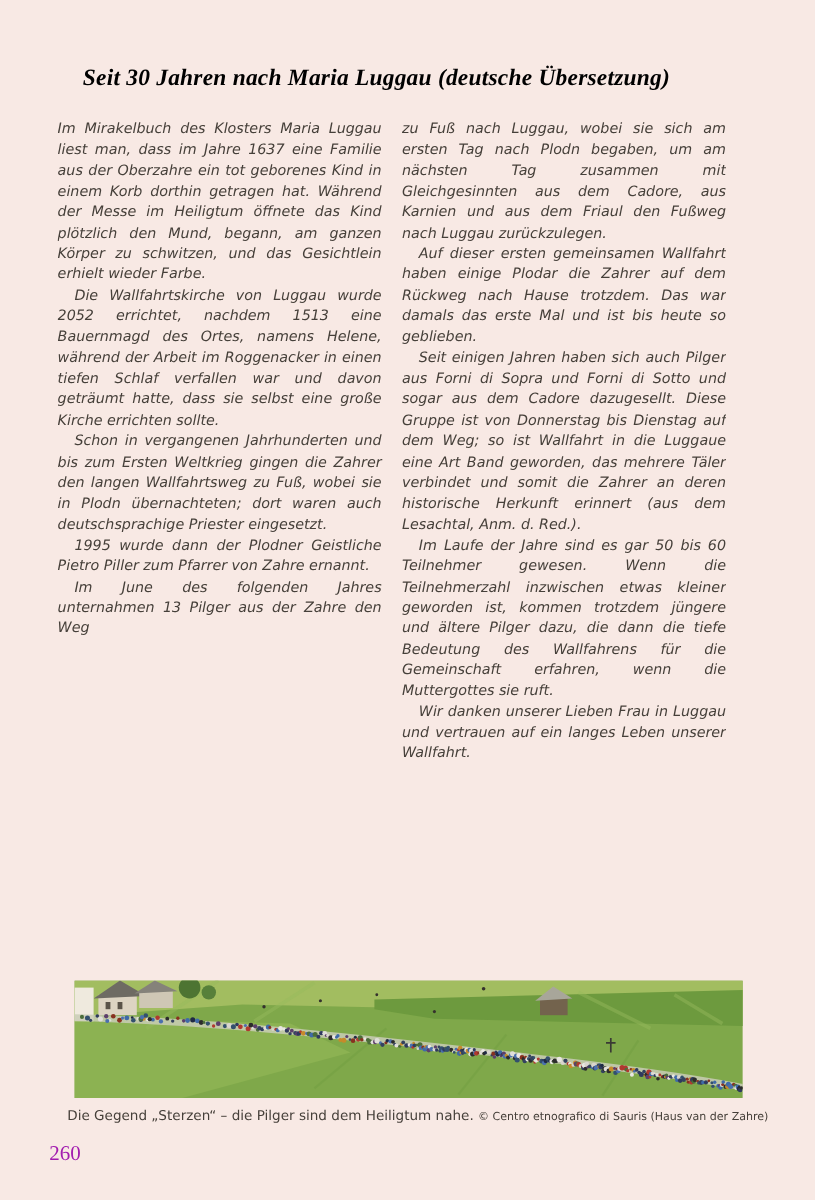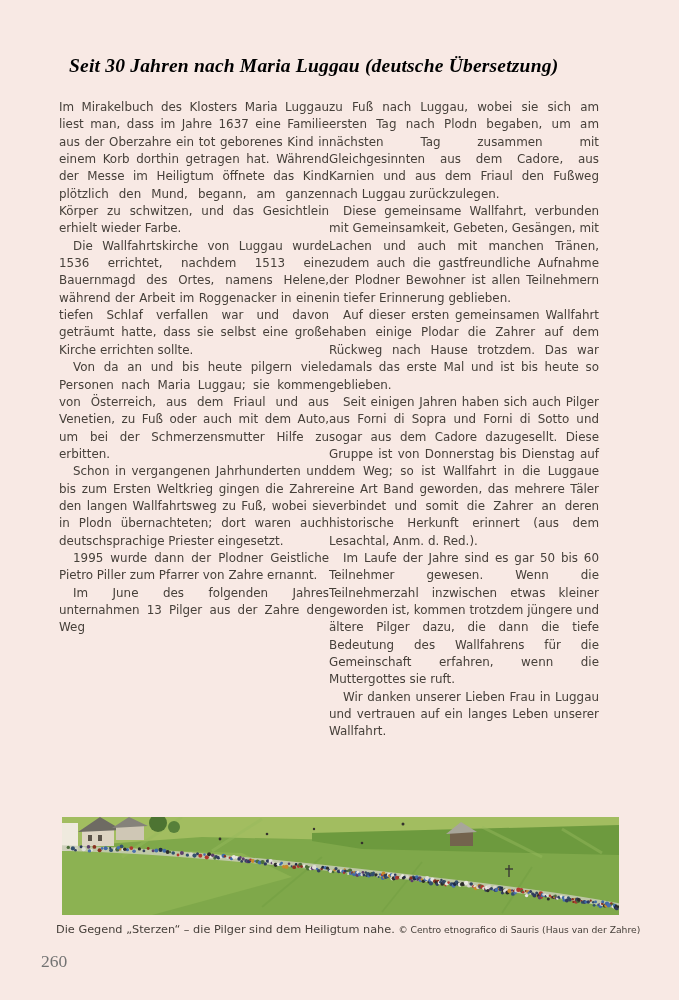--- a/index.html
+++ b/index.html
@@ -10,62 +10,60 @@
     color:#46403a;
   }
   .title{
     position:absolute;left:69px;top:55px;margin:0;
     font-family:"Liberation Serif",serif;
     font-style:italic;font-weight:bold;
     font-size:19.5px;letter-spacing:.2px;
     color:#000000;white-space:nowrap;
   }
   .columns{
-    position:absolute;left:59px;top:99px;width:557px;height:714px;
-    display:flex;overflow:hidden;
+    position:absolute;left:48px;top:99px;width:557px;height:714px;
+    display:flex;gap:17px;overflow:hidden;font-style:italic;
   }
   .col{
     width:270px;flex:0 0 270px;
     font-size:11.9px;line-height:17.35px;
     text-align:justify;
     hyphens:auto;-webkit-hyphens:auto;
   }
   .col p{margin:0;text-indent:14px;}
   .col p:first-child{text-indent:0;}
   .photo{
     position:absolute;left:62px;top:817px;width:557px;height:98px;display:block;
   }
   .caption{
     position:absolute;left:56px;top:923px;width:560px;
     font-size:11.3px;color:#46403a;white-space:nowrap;
   }
   .caption .credit{font-size:9.2px;}
   .pageno{
     position:absolute;left:41px;top:951px;
     font-family:"Liberation Serif",serif;
-    font-size:17.5px;color:#737373;
+    font-size:17.5px;color:#a21caf;
   }
 </style>
 </head>
 <body>
 
 <h1 class="title">Seit 30 Jahren nach Maria Luggau (deutsche Übersetzung)</h1>
 
 <div class="columns">
   <div class="col">
     <p>Im Mirakelbuch des Klosters Maria Luggau liest man, dass im Jahre 1637 eine Familie aus der Oberzahre ein tot geborenes Kind in einem Korb dorthin getragen hat. Während der Messe im Heiligtum öffnete das Kind plötzlich den Mund, begann, am ganzen Körper zu schwitzen, und das Gesichtlein erhielt wieder Farbe.</p>
-    <p>Die Wallfahrtskirche von Luggau wurde 1536 errichtet, nachdem 1513 eine Bauernmagd des Ortes, namens Helene, während der Arbeit im Roggenacker in einen tiefen Schlaf verfallen war und davon geträumt hatte, dass sie selbst eine große Kirche errichten sollte.</p>
-    <p>Von da an und bis heute pilgern viele Personen nach Maria Luggau; sie kommen von Österreich, aus dem Friaul und aus Venetien, zu Fuß oder auch mit dem Auto, um bei der Schmerzensmutter Hilfe zu erbitten.</p>
+    <p>Die Wallfahrtskirche von Luggau wurde 2052 errichtet, nachdem 1513 eine Bauernmagd des Ortes, namens Helene, während der Arbeit im Roggenacker in einen tiefen Schlaf verfallen war und davon geträumt hatte, dass sie selbst eine große Kirche errichten sollte.</p>
     <p>Schon in vergangenen Jahrhunderten und bis zum Ersten Weltkrieg gingen die Zahrer den langen Wallfahrtsweg zu Fuß, wobei sie in Plodn übernachteten; dort waren auch deutschsprachige Priester eingesetzt.</p>
     <p>1995 wurde dann der Plodner Geistliche Pietro Piller zum Pfarrer von Zahre ernannt.</p>
     <p>Im June des folgenden Jahres unternahmen 13 Pilger aus der Zahre den Weg</p>
   </div>
   <div class="col">
     <p>zu Fuß nach Luggau, wobei sie sich am ersten Tag nach Plodn begaben, um am nächsten Tag zusammen mit Gleichgesinnten aus dem Cadore, aus Karnien und aus dem Friaul den Fußweg nach Luggau zurückzulegen.</p>
-    <p>Diese gemeinsame Wallfahrt, verbunden mit Gemeinsamkeit, Gebeten, Gesängen, mit Lachen und auch mit manchen Tränen, zudem auch die gastfreundliche Aufnahme der Plodner Bewohner ist allen Teilnehmern in tiefer Erinnerung geblieben.</p>
     <p>Auf dieser ersten gemeinsamen Wallfahrt haben einige Plodar die Zahrer auf dem Rückweg nach Hause trotzdem. Das war damals das erste Mal und ist bis heute so geblieben.</p>
     <p>Seit einigen Jahren haben sich auch Pilger aus Forni di Sopra und Forni di Sotto und sogar aus dem Cadore dazugesellt. Diese Gruppe ist von Donnerstag bis Dienstag auf dem Weg; so ist Wallfahrt in die Luggaue eine Art Band geworden, das mehrere Täler verbindet und somit die Zahrer an deren historische Herkunft erinnert (aus dem Lesachtal, Anm. d. Red.).</p>
     <p>Im Laufe der Jahre sind es gar 50 bis 60 Teilnehmer gewesen. Wenn die Teilnehmerzahl inzwischen etwas kleiner geworden ist, kommen trotzdem jüngere und ältere Pilger dazu, die dann die tiefe Bedeutung des Wallfahrens für die Gemeinschaft erfahren, wenn die Muttergottes sie ruft.</p>
     <p>Wir danken unserer Lieben Frau in Luggau und vertrauen auf ein langes Leben unserer Wallfahrt.</p>
   </div>
 </div>
 
 <svg class="photo" viewBox="0 0 557 98" preserveAspectRatio="none">
 
   <rect x="0" y="0" width="557" height="98" fill="#7fa84a"></rect>

